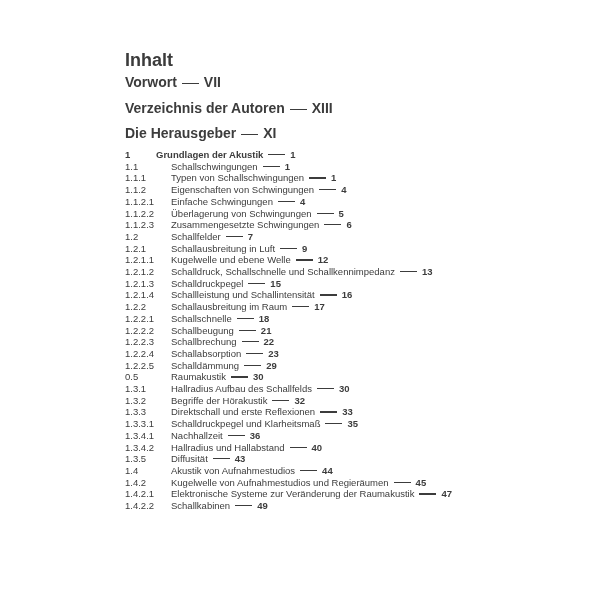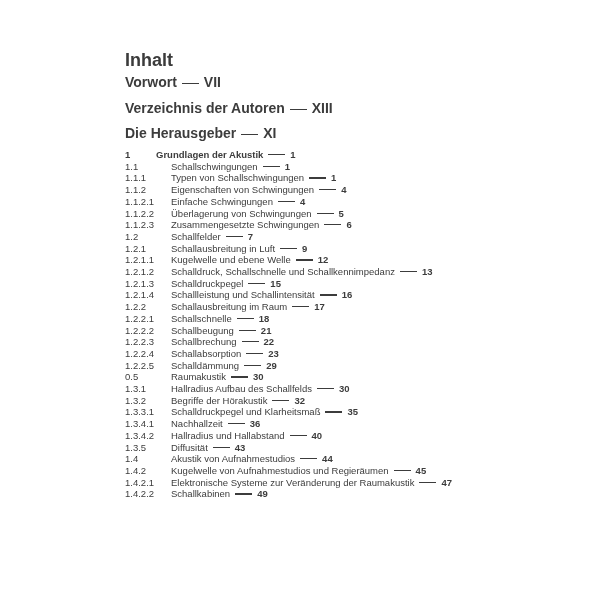--- a/index.html
+++ b/index.html
@@ -139,20 +139,23 @@
   </div>
 
   <div class="row">
     <span class="num">1.3.1</span><span class="ttl">Hallradius Aufbau des Schallfelds</span><span class="dash"></span><span class="pg">30</span>
   </div>
 
   <div class="row">
     <span class="num">1.3.2</span><span class="ttl">Begriffe der Hörakustik</span><span class="dash"></span><span class="pg">32</span>
   </div>
 
+  <div class="row">
+    <span class="num">1.3.3</span><span class="ttl">Direktschall und erste Reflexionen</span><span class="dash"></span><span class="pg">33</span>
+  </div>
 
   <div class="row">
     <span class="num">1.3.3.1</span><span class="ttl">Schalldruckpegel und Klarheitsmaß</span><span class="dash"></span><span class="pg">35</span>
   </div>
 
 
   <div class="row">
     <span class="num">1.3.4.1</span><span class="ttl">Nachhallzeit</span><span class="dash"></span><span class="pg">36</span>
   </div>
 

